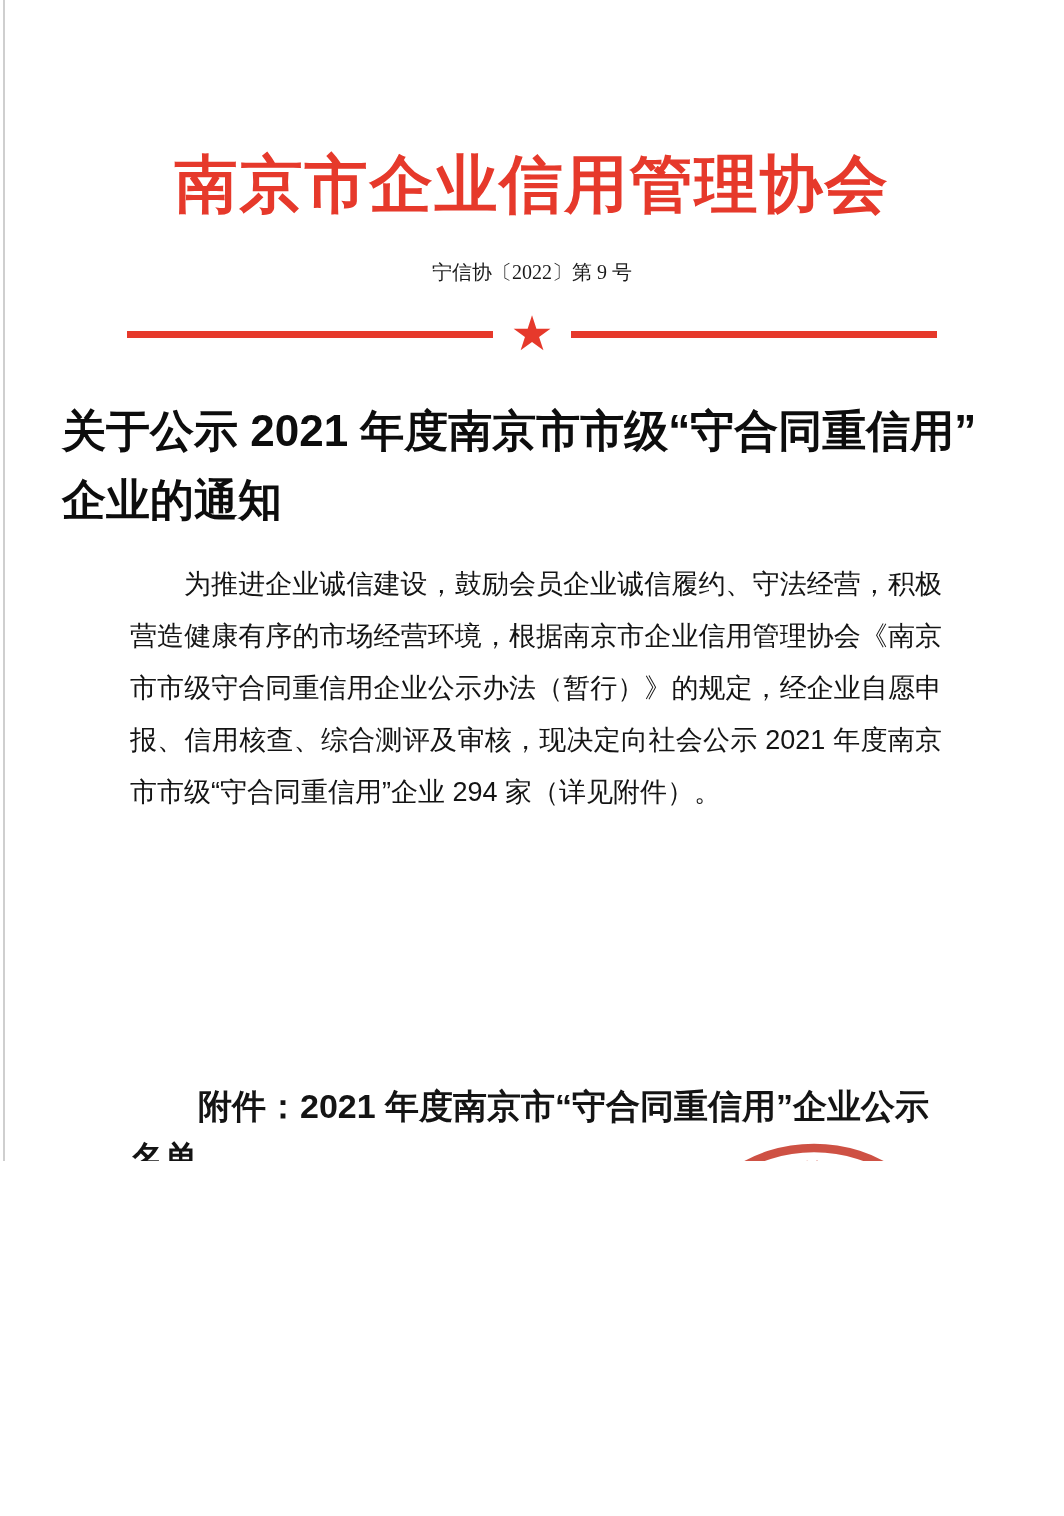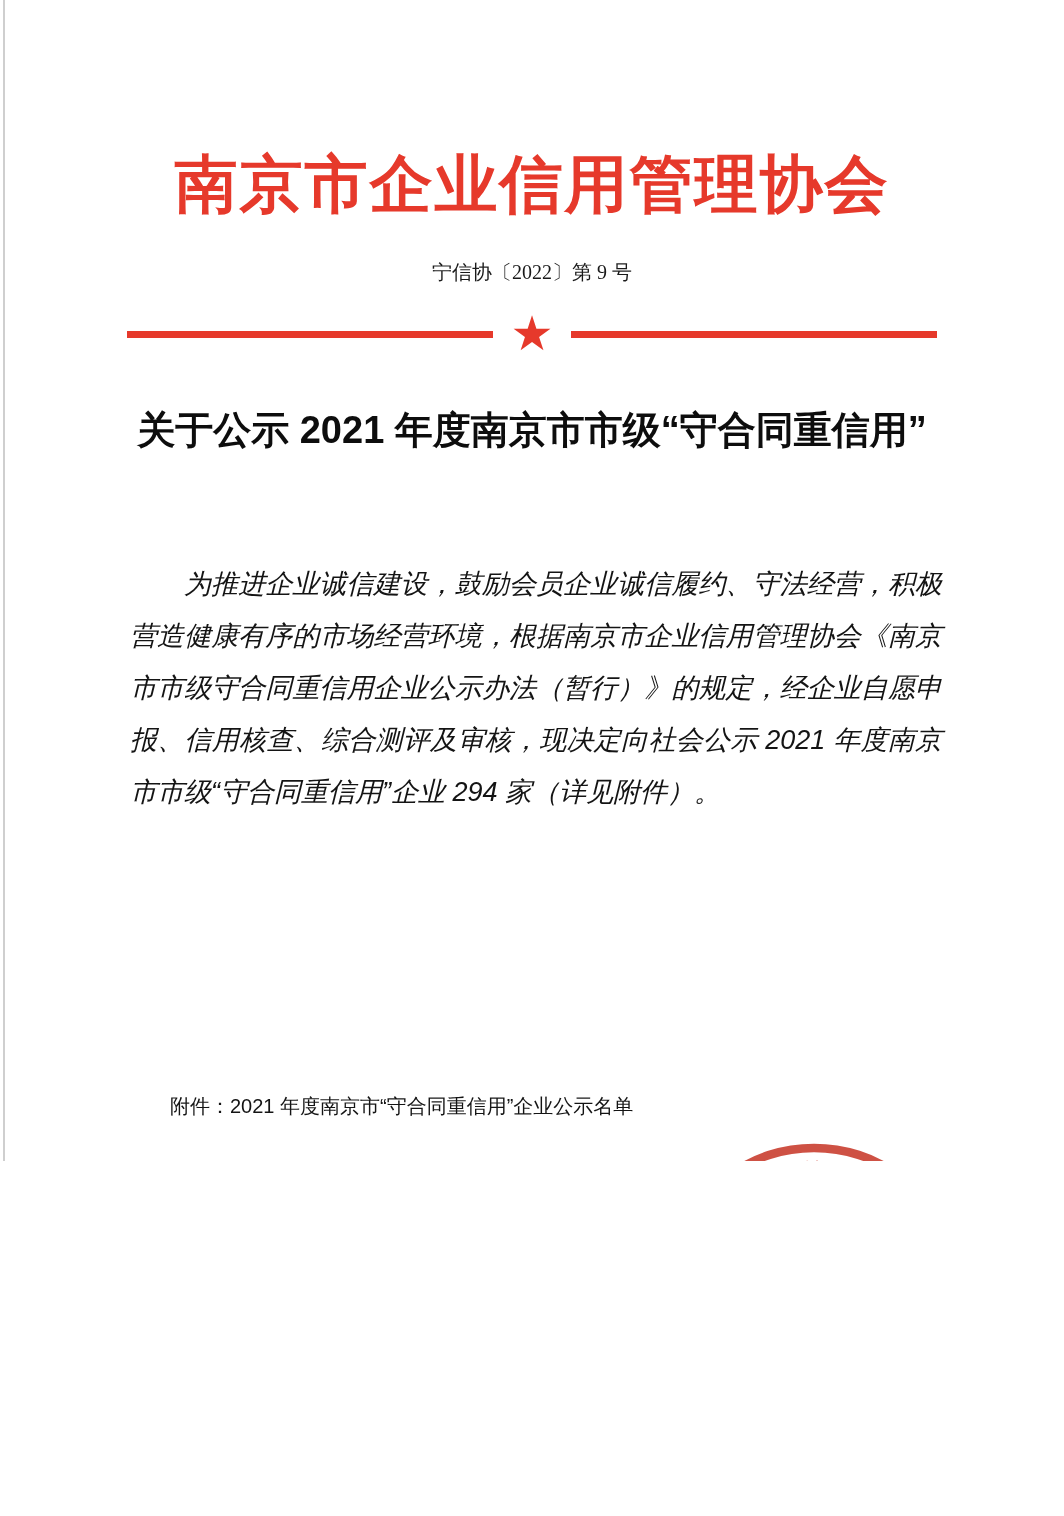--- a/index.html
+++ b/index.html
@@ -60,49 +60,47 @@
     left: 50%; top: 50%;
     transform: translate(-50%, -54%);
     font-size: 48px;
     line-height: 48px;
     color: var(--accent-red, #e6392b);
     font-family: "DejaVu Sans", sans-serif;
   }
   .notice-title {
     position: absolute;
     top: 396px; left: 62px; right: 62px;
-    text-align: center;
     font-weight: 700;
-    font-size: 38px;
+    font-size: 44px;
     line-height: 69px;
     color: #0d0d0d;
     font-family: "Liberation Sans", sans-serif;
   }
   .body-text {
     position: absolute;
     top: 558px; left: 130px;
     width: 812px;
     font-size: 27px;
     line-height: 52px;
     font-weight: 500;
     text-align: justify;
     color: #141414;
   }
   .body-text p {
     margin: 0;
     text-indent: 2em;
-    font-style: italic;
   }
   .attachment-line {
     position: absolute;
     top: 1080px; left: 130px;
     width: 812px;
-    font-size: 20px;
+    font-size: 34px;
     line-height: 52px;
-    font-weight: 400;
+    font-weight: 700;
     text-indent: 2em;
     color: #141414;
   }
   .signature-org {
     position: absolute;
     top: 1226px; right: 126px;
     font-size: 26px;
     line-height: 36px;
     font-weight: 500;
     letter-spacing: 0.5px;
@@ -151,20 +149,21 @@
   <div class="doc-number">宁信协〔2022〕第 9 号</div>
 
   <div class="divider">
     <div class="seg left"></div>
     <div class="seg right"></div>
     <div class="star">★</div>
   </div>
 
   <div class="notice-title">
     <div>关于公示 2021 年度南京市市级“守合同重信用”</div>
+    <div>企业的通知</div>
   </div>
 
   <div class="body-text">
     <p>为推进企业诚信建设，鼓励会员企业诚信履约、守法经营，积极营造健康有序的市场经营环境，根据南京市企业信用管理协会《南京市市级守合同重信用企业公示办法（暂行）》的规定，经企业自愿申报、信用核查、综合测评及审核，现决定向社会公示 2021 年度南京市市级“守合同重信用”企业 294 家（详见附件）。</p>
   </div>
 
   <div class="attachment-line">附件：2021 年度南京市“守合同重信用”企业公示名单</div>
 
   <div class="signature-org">南京市企业信用管理协会</div>
 

